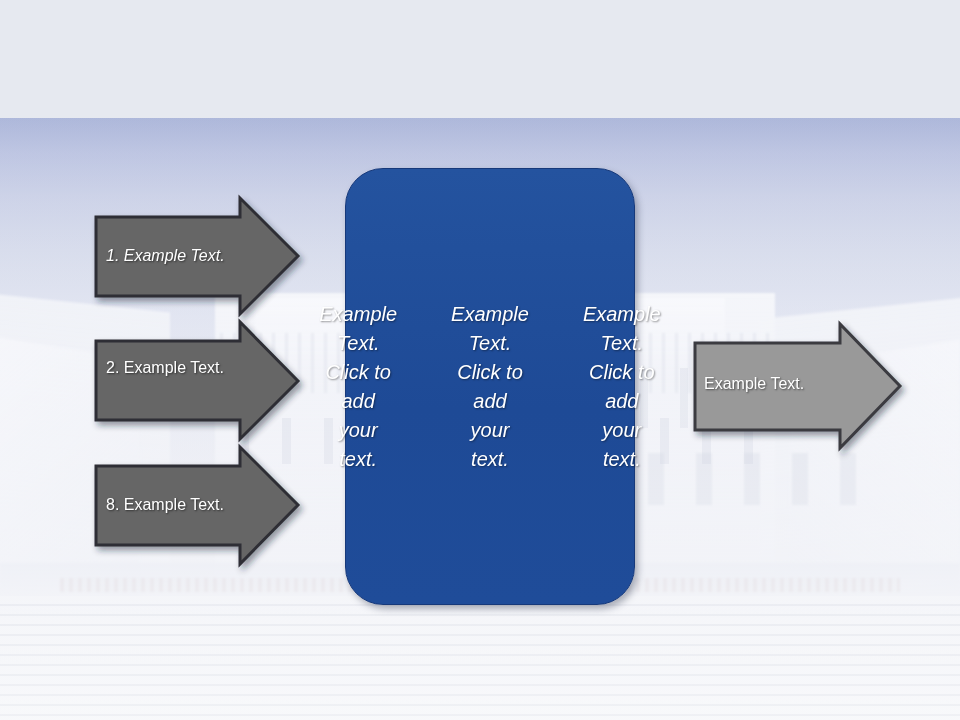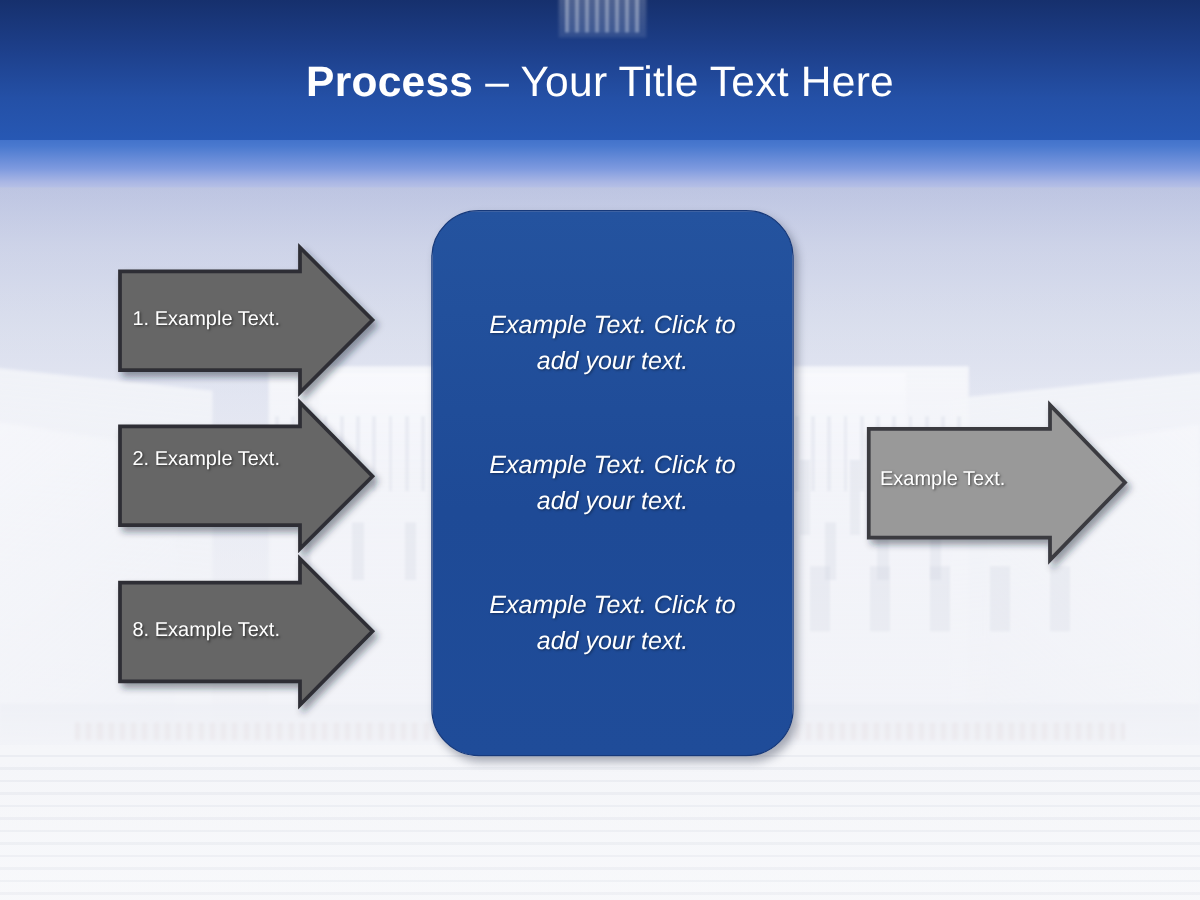--- a/index.html
+++ b/index.html
@@ -174,21 +174,21 @@
   
   .bluebox{
     position:absolute; left:345px; top:168px; width:290px; height:437px;
     background:linear-gradient(to bottom, #24539f, #1e4a96 55%, #1f4c99);
     border:1px solid #17397a;
     border-radius:38px;
     box-shadow:3px 4px 7px rgba(25,35,60,.35);
   }
   .bluebox-inner{
     position:absolute; left:0; top:0; width:100%; height:100%;
-    display:flex; flex-direction:column;
+    display:flex; flex-direction:row;
     align-items:center; justify-content:center;
     gap:54px;
     padding:18px 26px;
   }
   .blue-para{
     color:#ffffff;
     font-style:italic;
     font-size:20px;
     line-height:29px;
     text-align:center;
@@ -211,44 +211,38 @@
     <div class="colonnade"></div>
     <div class="windows-a"></div>
     <div class="windows-b"></div>
     <div class="arches"></div>
     <div class="terrace"></div>
     <div class="crowd"></div>
     <div class="stairs"></div>
     <div class="haze"></div>
   </div>
 
-  <div class="header">
-    <div class="header-solid"></div>
-    <div class="dome"></div>
-    <div class="dome-cols"></div>
-    <div class="title"><b>Process</b><span class="light"> – Your Title Text Here</span></div>
-  </div>
 
   <svg class="shapes" width="960" height="720" viewBox="0 0 960 720">
     <defs>
       <filter id="shp-shadow" x="-25%" y="-25%" width="160%" height="160%">
         <feDropShadow dx="3" dy="4" stdDeviation="3" flood-color="#1d2433" flood-opacity="0.45"></feDropShadow>
       </filter>
     </defs>
 
     <polygon points="96,217 240,217 240,198 298,256 240,314 240,296 96,296" fill="#666666" stroke="#2f2f35" stroke-width="3" stroke-linejoin="miter" filter="url(#shp-shadow)"></polygon>
 
     <polygon points="96,341 240,341 240,322 298,381 240,439 240,420 96,420" fill="#666666" stroke="#2f2f35" stroke-width="3" stroke-linejoin="miter" filter="url(#shp-shadow)"></polygon>
 
     <polygon points="96,466 240,466 240,447 298,505 240,564 240,545 96,545" fill="#666666" stroke="#2f2f35" stroke-width="3" stroke-linejoin="miter" filter="url(#shp-shadow)"></polygon>
 
     <polygon points="695,343 840,343 840,324 900,386 840,448 840,430 695,430" fill="#999999" stroke="#3a3a40" stroke-width="3" stroke-linejoin="miter" filter="url(#shp-shadow)"></polygon>
   </svg>
 
-  <div class="arrow-label" style="left:106px; top:246px;">1. Example Text.</div>
+  <div class="arrow-label" style="left:106px; top:246px;font-style:italic;">1. Example Text.</div>
   <div class="arrow-label" style="left:106px; top:358px;">2. Example Text.</div>
   <div class="arrow-label" style="left:106px; top:495px;">8. Example Text.</div>
   <div class="arrow-label" style="left:704px; top:374px;">Example Text.</div>
 
   <div class="bluebox">
     <div class="bluebox-inner">
       <div class="blue-para">Example Text. Click  to add your text.</div>
       <div class="blue-para">Example Text. Click  to add your text.</div>
       <div class="blue-para">Example Text. Click  to add your text.</div>
     </div>

